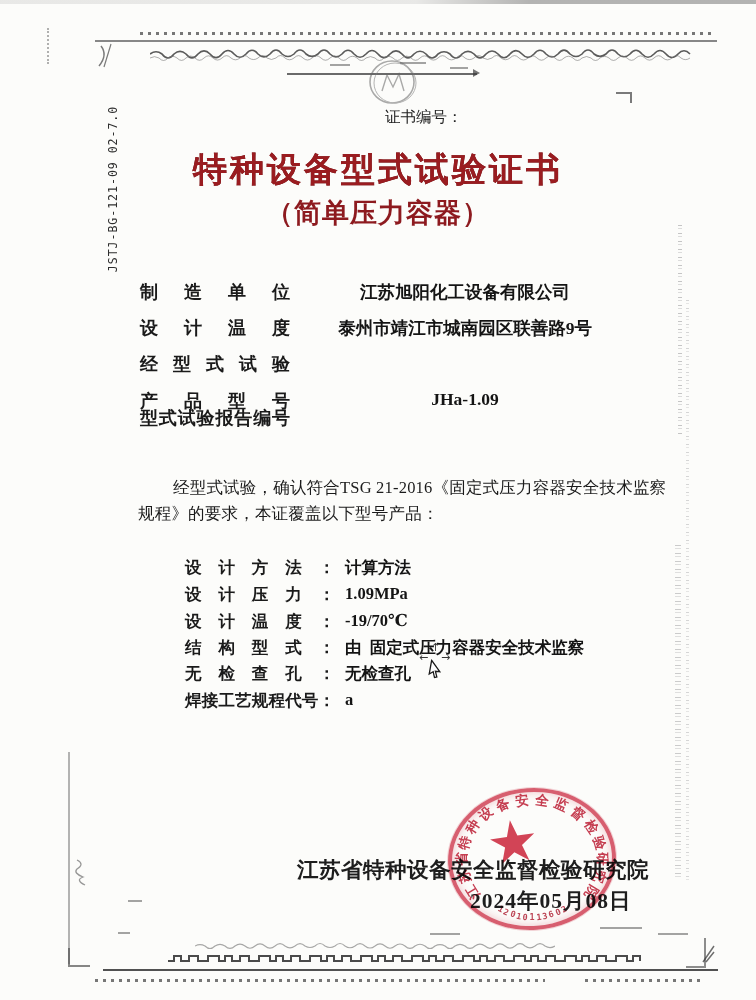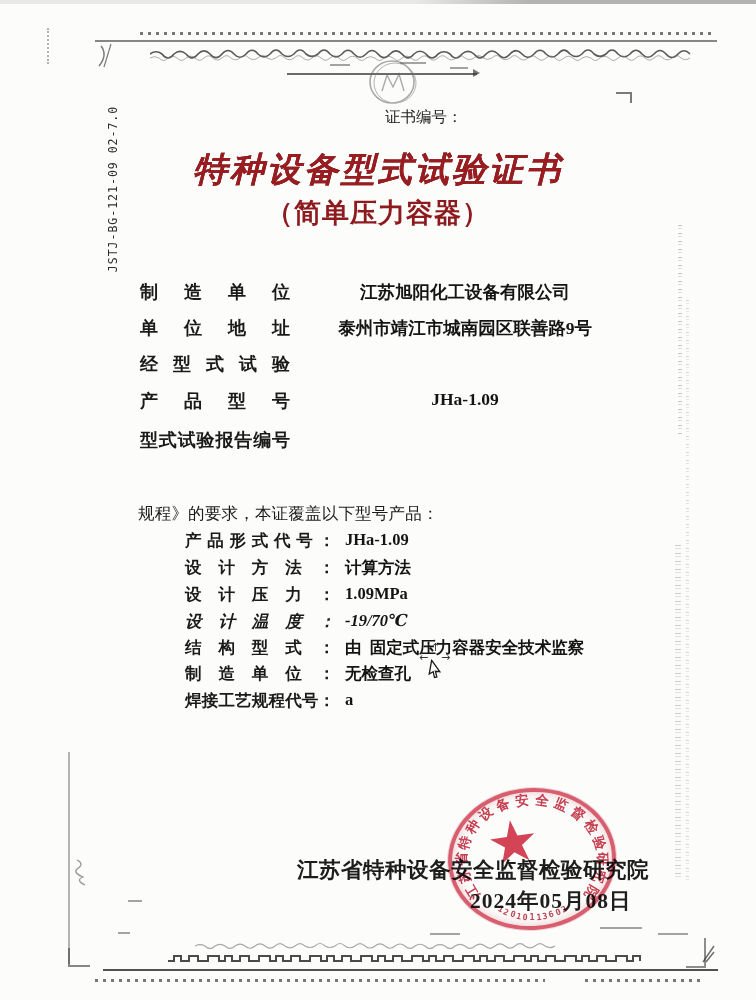--- a/index.html
+++ b/index.html
@@ -32,21 +32,21 @@
   .corner-tr{left:616px;top:92px;width:14px;height:9px;
     border-top:2px solid #444;border-right:2px solid #444;opacity:.7;}
   
   .certno-label{left:385px;top:107px;font-size:15.5px;color:#222;white-space:pre;}
   .certno-value{left:466px;top:103px;width:162px;text-align:center;
     font-size:17.5px;font-weight:600;color:#111;border-bottom:2.2px solid #2a2a2a;
     padding-bottom:2px;letter-spacing:.5px;white-space:pre;}
   
   .title{left:0;top:147px;width:756px;text-align:center;
     font-size:34px;font-weight:700;letter-spacing:3px;color:#9a1c20;white-space:pre;
-    text-shadow:0 0 .6px #5c1012;font-style:italic;}
+    text-shadow:0 0 .6px #5c1012;}
   .subtitle{left:0;top:195px;width:756px;text-align:center;
     font-size:27px;font-weight:600;letter-spacing:1px;color:#8d1a1f;white-space:pre;}
   
   .frow{left:140px;width:520px;height:26px;display:flex;}
   .flabel{display:inline-block;width:150px;font-size:18px;font-weight:600;color:#1a1a1a;
     text-align:justify;text-align-last:justify;white-space:nowrap;}
   .fvalue{position:absolute;left:165px;width:320px;text-align:center;
     font-size:17.5px;font-weight:600;color:#141414;white-space:pre;}
   
   .stmt{font-size:16.5px;color:#1b1b1b;white-space:pre;letter-spacing:.2px;}
@@ -127,53 +127,51 @@
   <span class="abs certno-label">证书编号：</span>
 
   <div class="abs title">特种设备型式试验证书</div>
   <div class="abs subtitle">（简单压力容器）</div>
 
   <div class="abs frow" style="top:280px;">
     <span class="flabel">制造单位</span>
     <span class="fvalue">江苏旭阳化工设备有限公司</span>
   </div>
   <div class="abs frow" style="top:316px;">
-    <span class="flabel">单位地址</span>
+    <span class="flabel">设计温度</span>
     <span class="fvalue">泰州市靖江市城南园区联善路9号</span>
   </div>
   <div class="abs frow" style="top:352px;">
     <span class="flabel">经型式试验</span>
   </div>
   <div class="abs frow" style="top:389px;">
     <span class="flabel">产品型号</span>
     <span class="fvalue">JHa-1.09</span>
   </div>
-  <div class="abs frow" style="top:428px;">
+  <div class="abs frow" style="top:406px;">
     <span class="flabel">型式试验报告编号</span>
   </div>
 
+  <div class="abs stmt" style="left:173px;top:477px;">经型式试验，确认符合TSG 21-2016《固定式压力容器安全技术监察</div>
   <div class="abs stmt" style="left:138px;top:503px;">规程》的要求，本证覆盖以下型号产品：</div>
 
-  <div class="abs srow" style="top:530px;">
-    <span class="slabel">产品形式代号：</span><span class="svalue">JHa-1.09</span>
-  </div>
   <div class="abs srow" style="top:557px;">
     <span class="slabel">设计方法：</span><span class="svalue">计算方法</span>
   </div>
   <div class="abs srow" style="top:584px;">
     <span class="slabel">设计压力：</span><span class="svalue">1.09MPa</span>
   </div>
-  <div class="abs srow" style="top:611px;font-style:italic;">
+  <div class="abs srow" style="top:611px;">
     <span class="slabel">设计温度：</span><span class="svalue">-19/70℃</span>
   </div>
   <div class="abs srow" style="top:637px;">
     <span class="slabel">结构型式：</span><span class="svalue">由  固定式压力容器安全技术监察</span>
   </div>
   <div class="abs srow" style="top:663px;">
-    <span class="slabel">制造单位：</span><span class="svalue">无检查孔</span>
+    <span class="slabel">无检查孔：</span><span class="svalue">无检查孔</span>
   </div>
   <div class="abs srow" style="top:690px;">
     <span class="slabel">焊接工艺规程代号：</span><span class="svalue">a</span>
   </div>
 
   <span class="abs cur-arrow" style="left:431px;top:641px;">↑</span>
   <span class="abs cur-arrow" style="left:419px;top:651px;">←</span>
   <span class="abs cur-arrow" style="left:441px;top:651px;">→</span>
   <svg class="abs" style="left:428px;top:660px;transform:rotate(10deg);" width="14" height="20">
     <path d="M2,1 L2,15 L5.5,12 L7.8,17.5 L10,16.5 L7.6,11.2 L12,10.8 Z" fill="#fff" stroke="#1a1a1a" stroke-width="1.3"></path>

